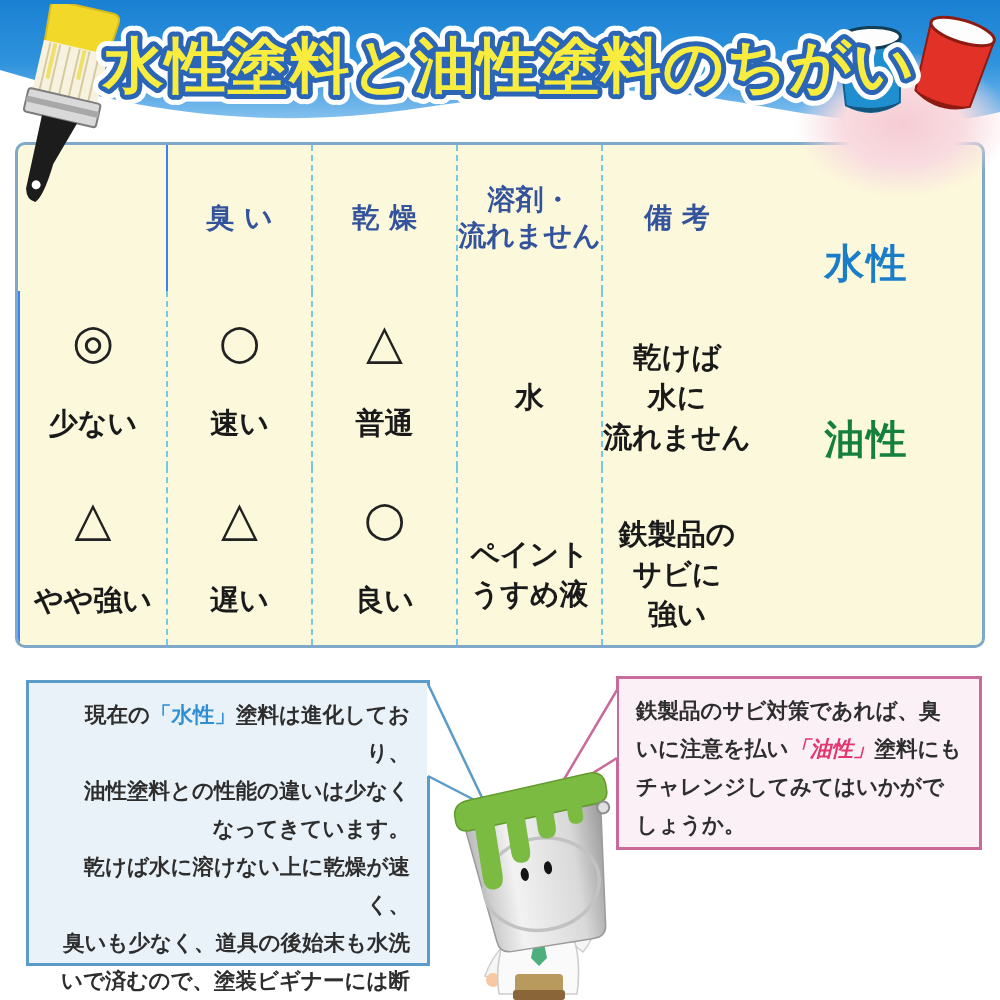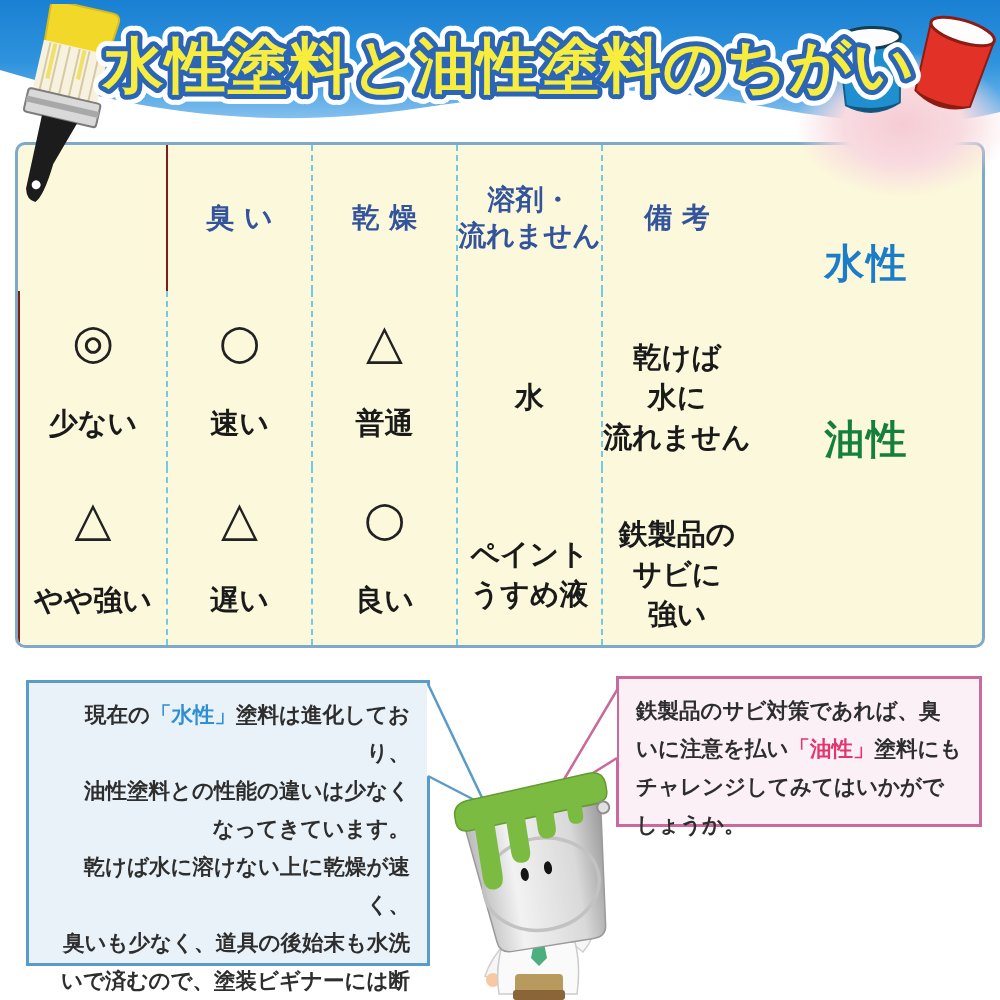--- a/index.html
+++ b/index.html
@@ -19,36 +19,36 @@
   .cans-svg{position:absolute;left:818px;top:8px;width:185px;height:135px;z-index:4;}
 
   
   .paint-table{position:absolute;left:15px;top:142px;width:970px;height:506px;z-index:1;
     display:grid;grid-template-columns:148px 145px 145px 145px 150px 1fr;
     grid-template-rows:146px 176px 1fr;
     border:3px solid #7fa9c9;border-radius:10px;overflow:hidden;background:#fcf8db;}
   .cell{display:flex;flex-direction:column;align-items:center;justify-content:center;
     text-align:center;border-left:2px dashed #72cbe2;}
   .cell.c0{border-left:none;justify-content:flex-end;}
-  .cell.c1{border-left:2px solid #7f1d1d;}
+  .cell.c1{border-left:2px solid #3b82f6;}
   .col-title{color:#33549c;font-weight:bold;font-size:28px;line-height:36px;white-space:pre-line;}
   .row-label{font-size:40px;font-weight:bold;letter-spacing:2px;}
   .row-water .row-label{color:#1b7cc8;}
   .row-oil .row-label{color:#15803d;}
   .sym{font-size:48px;line-height:52px;color:#222;}
   .sym:empty{display:none;}
   .val{font-size:29px;line-height:40px;color:#1a1a1a;font-weight:600;white-space:pre-line;margin-top:36px;}
 
   
   .bubble{position:absolute;z-index:4;white-space:pre-line;font-size:21.5px;line-height:38px;
     font-weight:600;color:#2e2e2e;padding:13px 17px;}
   .bubble-water{left:26px;top:680px;width:404px;height:286px;background:#e9f2f9;border:3px solid #5b9bc8;text-align:right;}
-  .bubble-oil{left:616px;top:676px;width:366px;height:151px;background:#fbf0f6;border:3px solid #c96a9a;}
+  .bubble-oil{left:616px;top:676px;width:366px;height:174px;background:#fbf0f6;border:3px solid #c96a9a;}
   .hl-water{color:#2e8fd5;}
-  .hl-oil{color:#e3356e;}
+  .hl-oil{color:#e3356e;font-style:italic;}
 
   .tails-svg{position:absolute;left:0;top:0;width:1000px;height:1000px;z-index:5;pointer-events:none;}
   .mascot-svg{position:absolute;left:435px;top:762px;width:210px;height:238px;z-index:6;}
 </style>
 </head>
 <body>
 
 <div class="stage">
 
   <div class="header">

